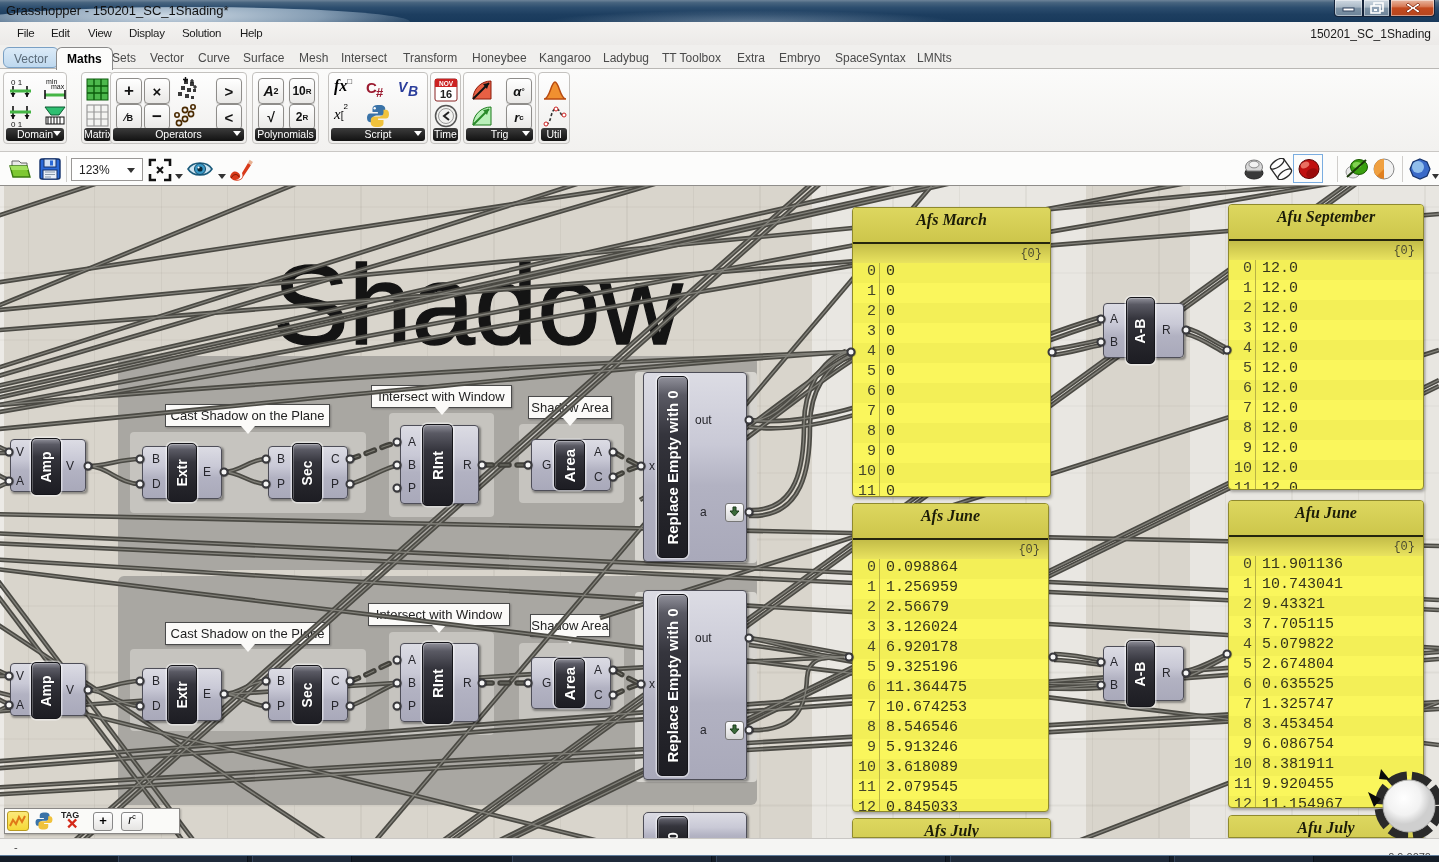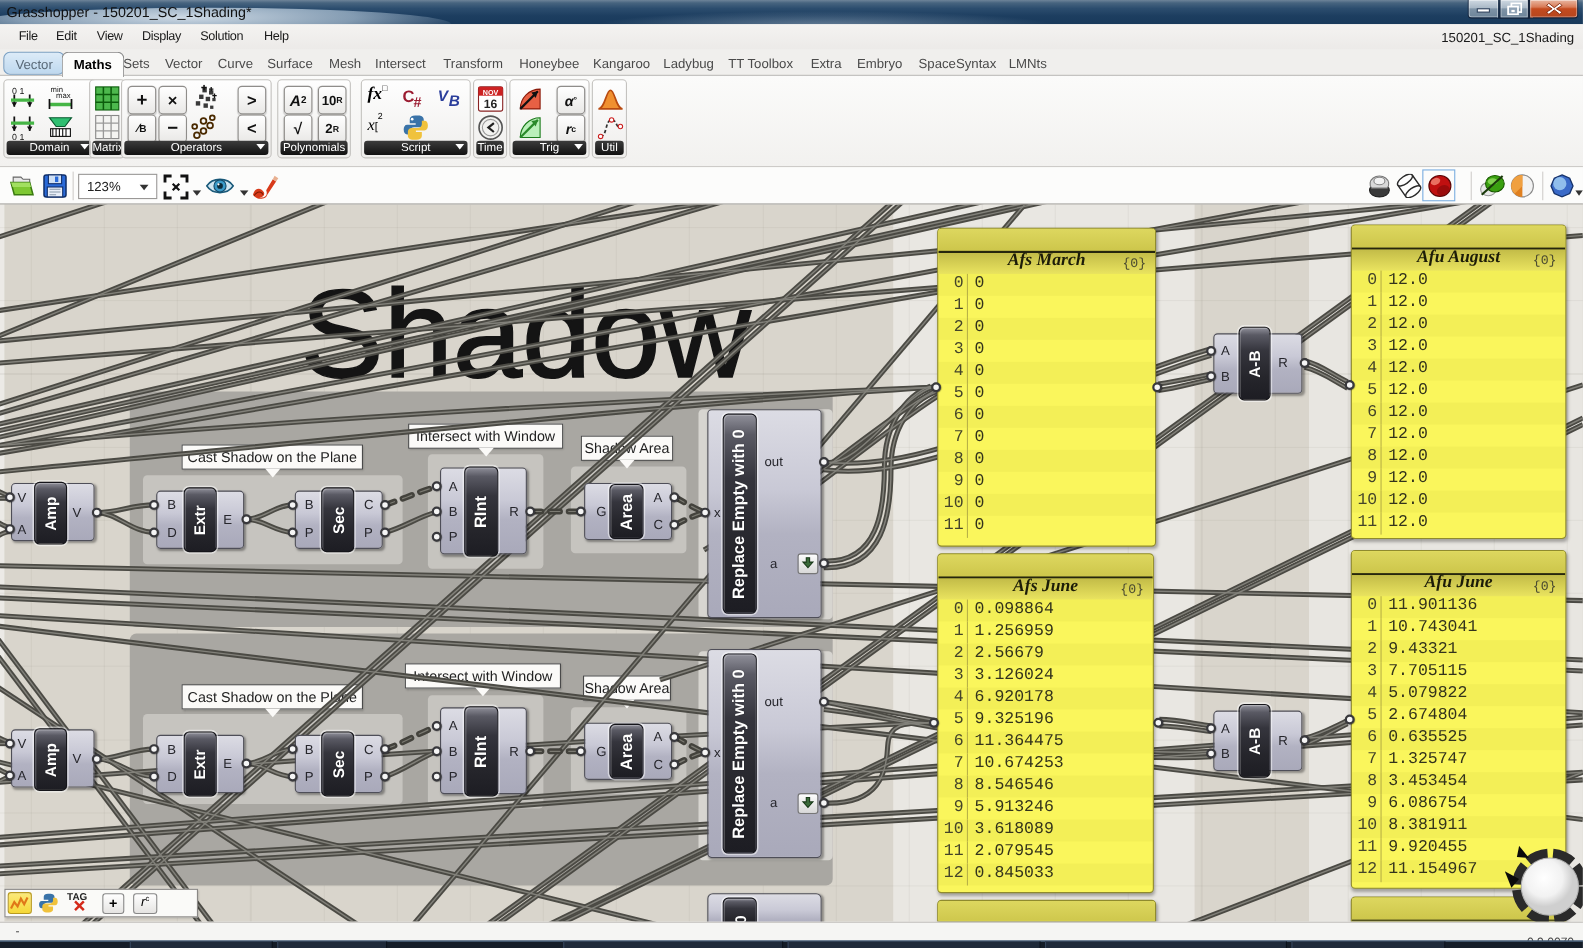--- a/index.html
+++ b/index.html
@@ -52,21 +52,21 @@
 
 .comp{position:absolute;background:linear-gradient(180deg,#dcdce4 0%,#c9c9d6 38%,#b2b2c2 60%,#a9a9ba 100%);border:1px solid #4e4e58;border-radius:4px;box-shadow:1.5px 1.5px 2px rgba(0,0,0,.35)}
 .cap{position:absolute;background:linear-gradient(180deg,#90909a 0%,#5a5a64 10%,#35353d 32%,#26262c 68%,#1d1d23 100%);border:1px solid #15151a;border-radius:5px;box-shadow:inset 1px 1px 0 rgba(255,255,255,.25),0 0 0 1.5px rgba(255,255,255,.5);color:#fff;display:flex;align-items:center;justify-content:center}
 .cap span{transform:rotate(-90deg);white-space:nowrap;font-weight:bold;font-size:14px;text-shadow:0 0 1px rgba(0,0,0,.5)}
 .nub{position:absolute;width:9px;height:9px;background:#f5f5f5;border:2px solid #38383c;border-radius:50%;transform:translate(-50%,-50%);box-shadow:0.5px 0.5px 1px rgba(0,0,0,.4)}
 .plbl{position:absolute;font-size:12px;color:#26262c;transform:translate(0,-50%)}
 .callout{position:absolute;height:23px;background:#fbfaf8;border:1px solid #4a4a4a;font-size:13px;color:#222;text-align:center;padding-top:3px;box-shadow:1px 1px 2px rgba(0,0,0,.25)}
 .callout:after{content:"";position:absolute;left:50%;bottom:-8px;margin-left:-7px;border-left:7px solid transparent;border-right:7px solid transparent;border-top:8px solid #fbfaf8}
 
 .panel{position:absolute;background:#faf65c;border:1px solid #8f8a2e;border-radius:4px;box-shadow:1px 2px 3px rgba(0,0,0,.3);overflow:hidden}
-.ph{height:20px;background:linear-gradient(#ddd75f,#cdc64b);border-bottom:2px solid #26260d;font:italic bold 16px "Liberation Serif",serif;color:#1c1c08;text-align:center;padding-top:20px}
+.ph{height:36px;background:linear-gradient(#ddd75f,#cdc64b);border-bottom:2px solid #26260d;font:italic bold 16px "Liberation Serif",serif;color:#1c1c08;text-align:center;padding-top:3px}
 .p0{height:19px;background:linear-gradient(#c3bc48,#e9e35f);text-align:right;padding:3px 8px 0 0;font:12px "Liberation Mono",monospace;color:#4c4c30}
 .prow{height:20px;font:15px "Liberation Mono",monospace;color:#33331c;white-space:pre}
 .prow .ix{display:inline-block;width:27px;text-align:right;padding-right:3px;border-right:1px solid #b9b246;height:20px;color:#44442a}
 .prow .vv{padding-left:6px}
 .prow:nth-child(odd){background:rgba(120,115,0,.05)}
 
 #statusbar{left:0;top:838px;width:1439px;height:17px;background:#f5f5f3;border-top:1px solid #c9c7c4;font-size:11px;color:#444}
 #taskbar{left:0;top:855px;width:1439px;height:7px;background:#151d28;border-top:1px solid #5f7d9c}
 .tseg{position:absolute;top:0;height:6px;background:#1f2a3a;border-left:1px solid #35455c;border-right:1px solid #0a111a}
 #fltb{position:absolute;left:4px;top:622px;width:176px;height:26px;background:#fafaf8;border:1px solid #8a8886;box-shadow:1px 1px 2px rgba(0,0,0,.25)}
@@ -125,21 +125,21 @@
     <span class="tabtxt" style="left:603px">Ladybug</span>
     <span class="tabtxt" style="left:662px">TT Toolbox</span>
     <span class="tabtxt" style="left:737px">Extra</span>
     <span class="tabtxt" style="left:779px">Embryo</span>
     <span class="tabtxt" style="left:835px">SpaceSyntax</span>
     <span class="tabtxt" style="left:917px">LMNts</span>
   </div>
 
   <div id="icontb" class="abs">
 
-    <div class="grp" style="left:3px;width:84px">
+    <div class="grp" style="left:3px;width:64px">
       <div class="ib" style="left:4px;top:4px"><svg width="26" height="26" viewBox="0 0 26 26">
             <text x="3" y="8" font-size="8" fill="#111">0 1</text>
             <path d="M5 9 V20 M19 9 V20" stroke="#111" stroke-width="1.6"></path>
             <path d="M2 14 H23" stroke="#45b545" stroke-width="3"></path>
             <path d="M5 20 l-2.5 -4 h5 z M19 20 l-2.5 -4 h5 z" fill="#111"></path>
           </svg></div>
       <div class="ib" style="left:38px;top:4px"><svg width="26" height="26" viewBox="0 0 26 26">
             <text x="4" y="7" font-size="7" fill="#111">min</text>
             <text x="9" y="12" font-size="7" fill="#111">max</text>
             <path d="M3 18 H23" stroke="#45b545" stroke-width="3"></path>
@@ -685,21 +685,21 @@
       <div class="prow"><span class="ix">8</span><span class="vv">8.546546</span></div>
       <div class="prow"><span class="ix">9</span><span class="vv">5.913246</span></div>
       <div class="prow"><span class="ix">10</span><span class="vv">3.618089</span></div>
       <div class="prow"><span class="ix">11</span><span class="vv">2.079545</span></div>
       <div class="prow"><span class="ix">12</span><span class="vv">0.845033</span></div>
     </div>
     <div class="panel" style="left:852px;top:632px;width:199px;height:20px;border-radius:4px 4px 0 0">
       <div class="ph">Afs July</div>
     </div>
     <div class="panel" style="left:1228px;top:18px;width:196px;height:286px">
-      <div class="ph">Afu August</div>
+      <div class="ph">Afu September</div>
         <div class="p0">{0}</div>
       <div class="prow"><span class="ix">0</span><span class="vv">12.0</span></div>
       <div class="prow"><span class="ix">1</span><span class="vv">12.0</span></div>
       <div class="prow"><span class="ix">2</span><span class="vv">12.0</span></div>
       <div class="prow"><span class="ix">3</span><span class="vv">12.0</span></div>
       <div class="prow"><span class="ix">4</span><span class="vv">12.0</span></div>
       <div class="prow"><span class="ix">5</span><span class="vv">12.0</span></div>
       <div class="prow"><span class="ix">6</span><span class="vv">12.0</span></div>
       <div class="prow"><span class="ix">7</span><span class="vv">12.0</span></div>
       <div class="prow"><span class="ix">8</span><span class="vv">12.0</span></div>

